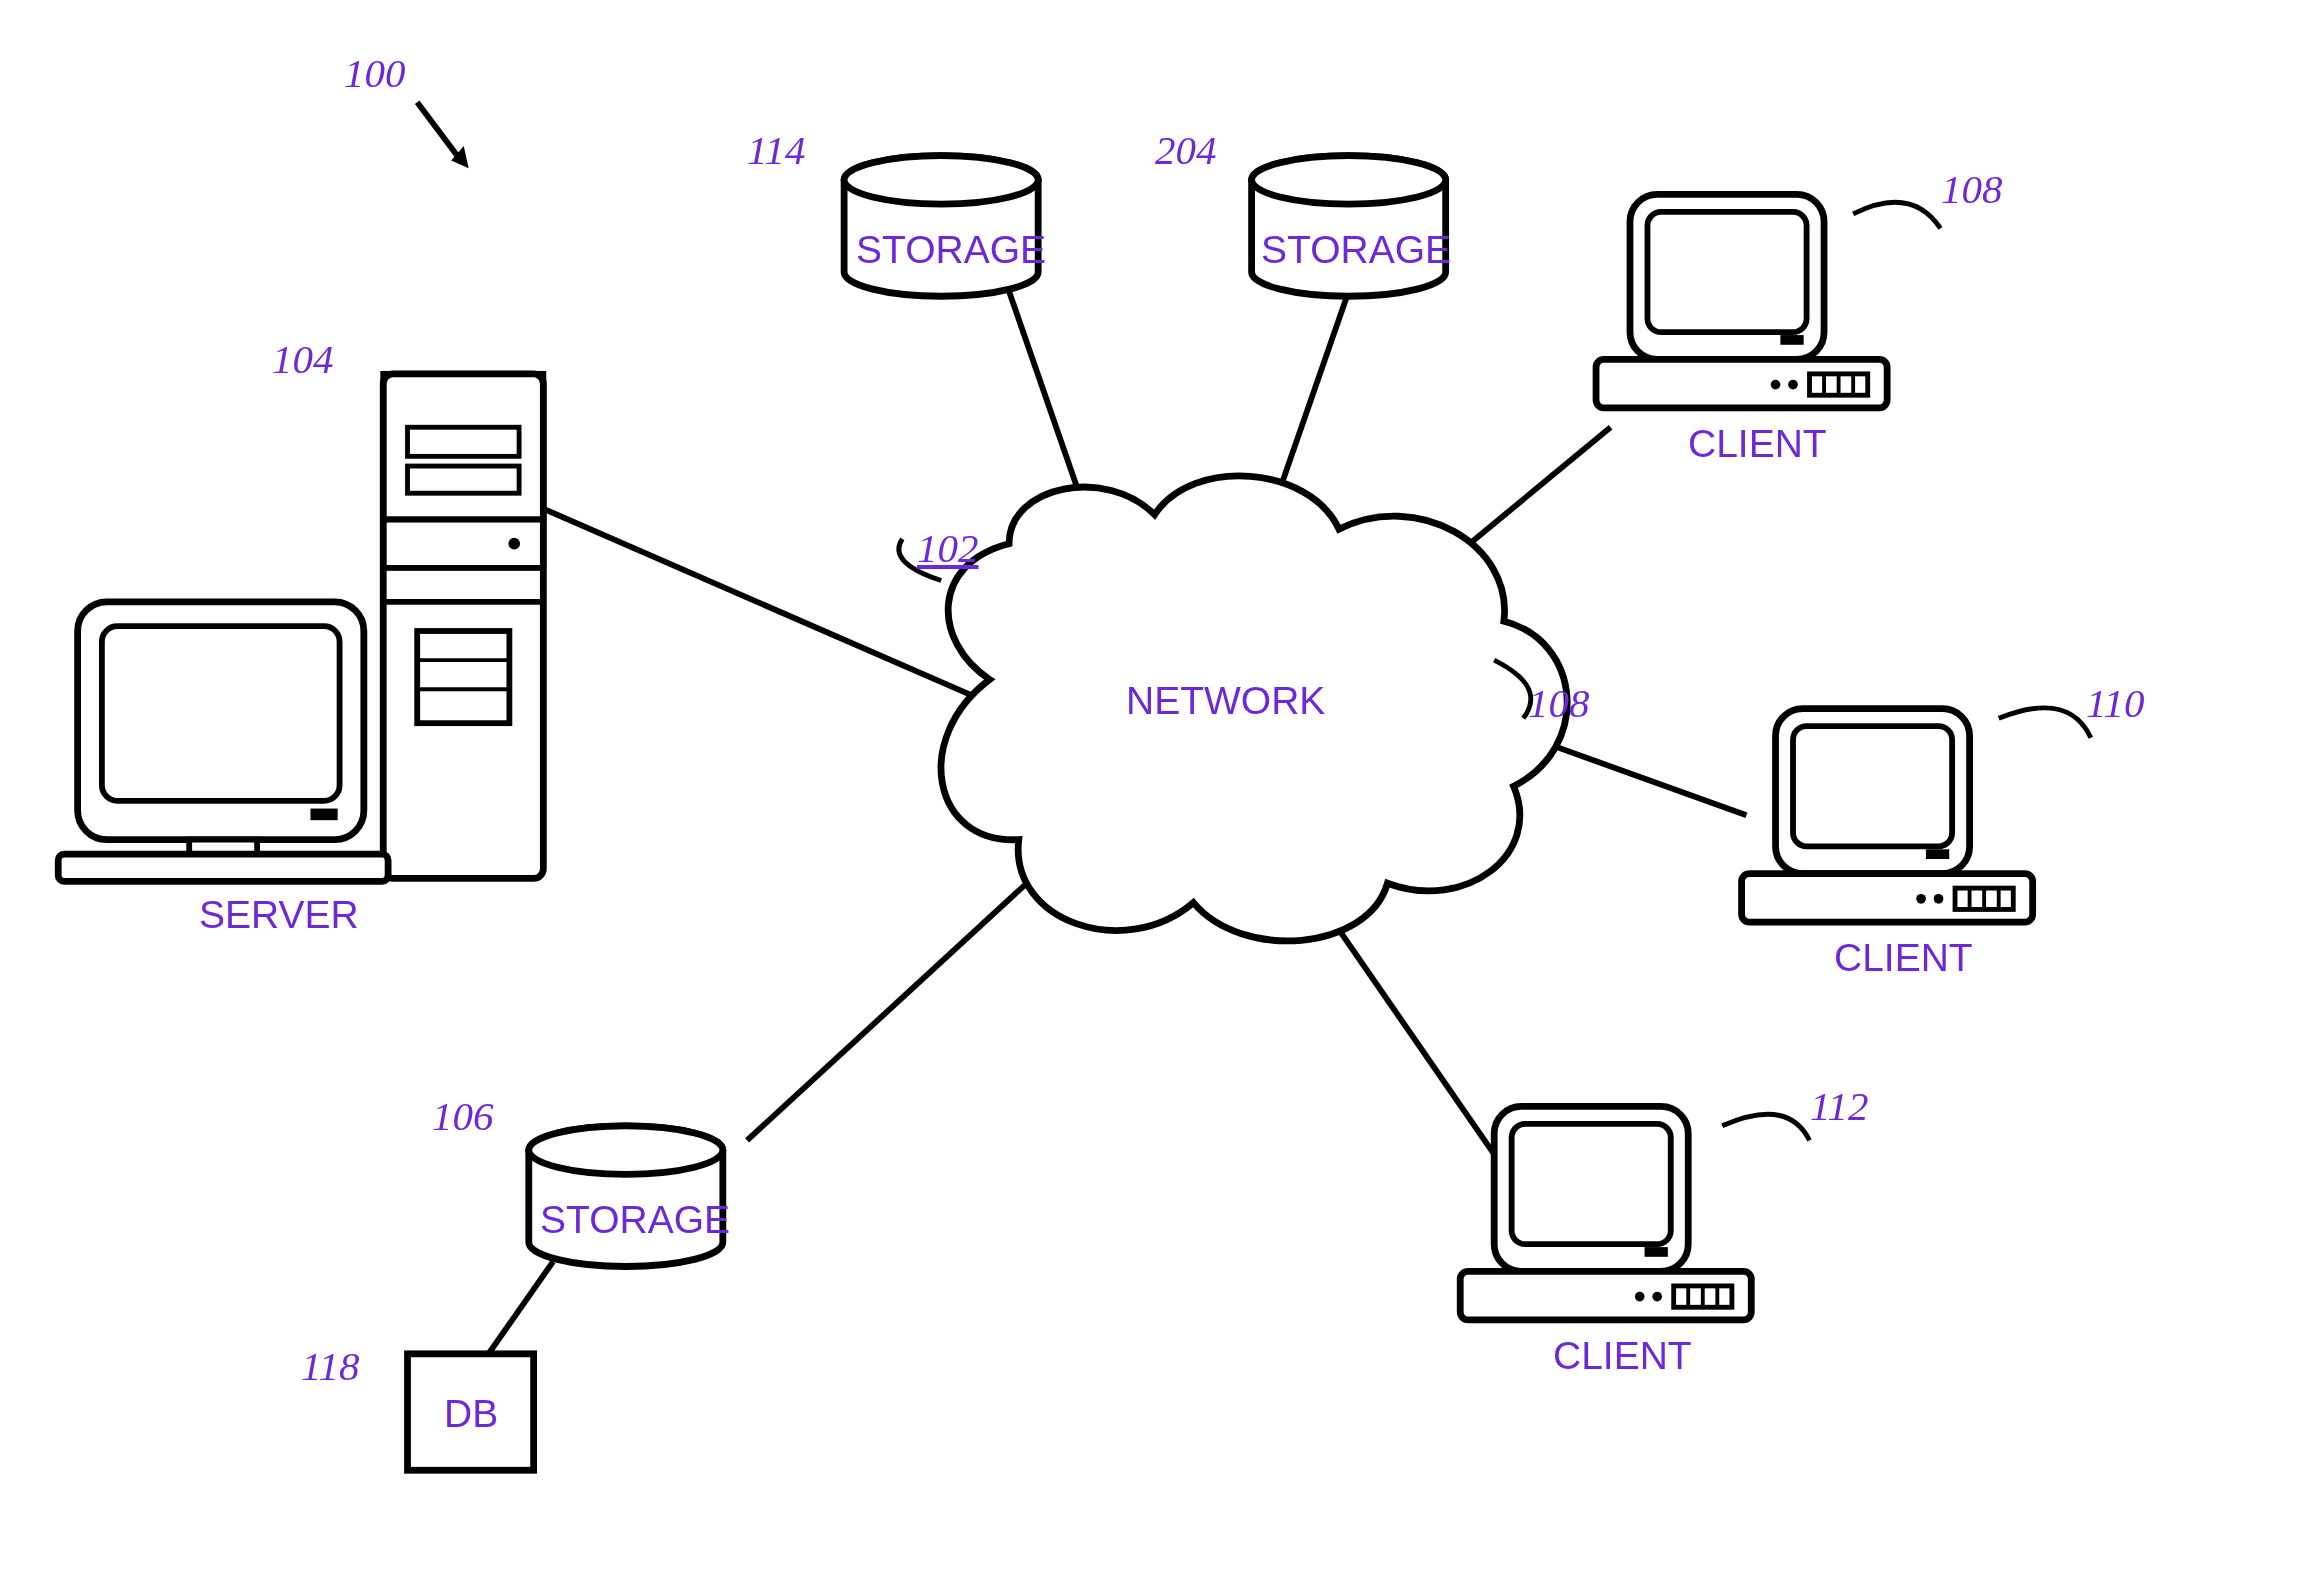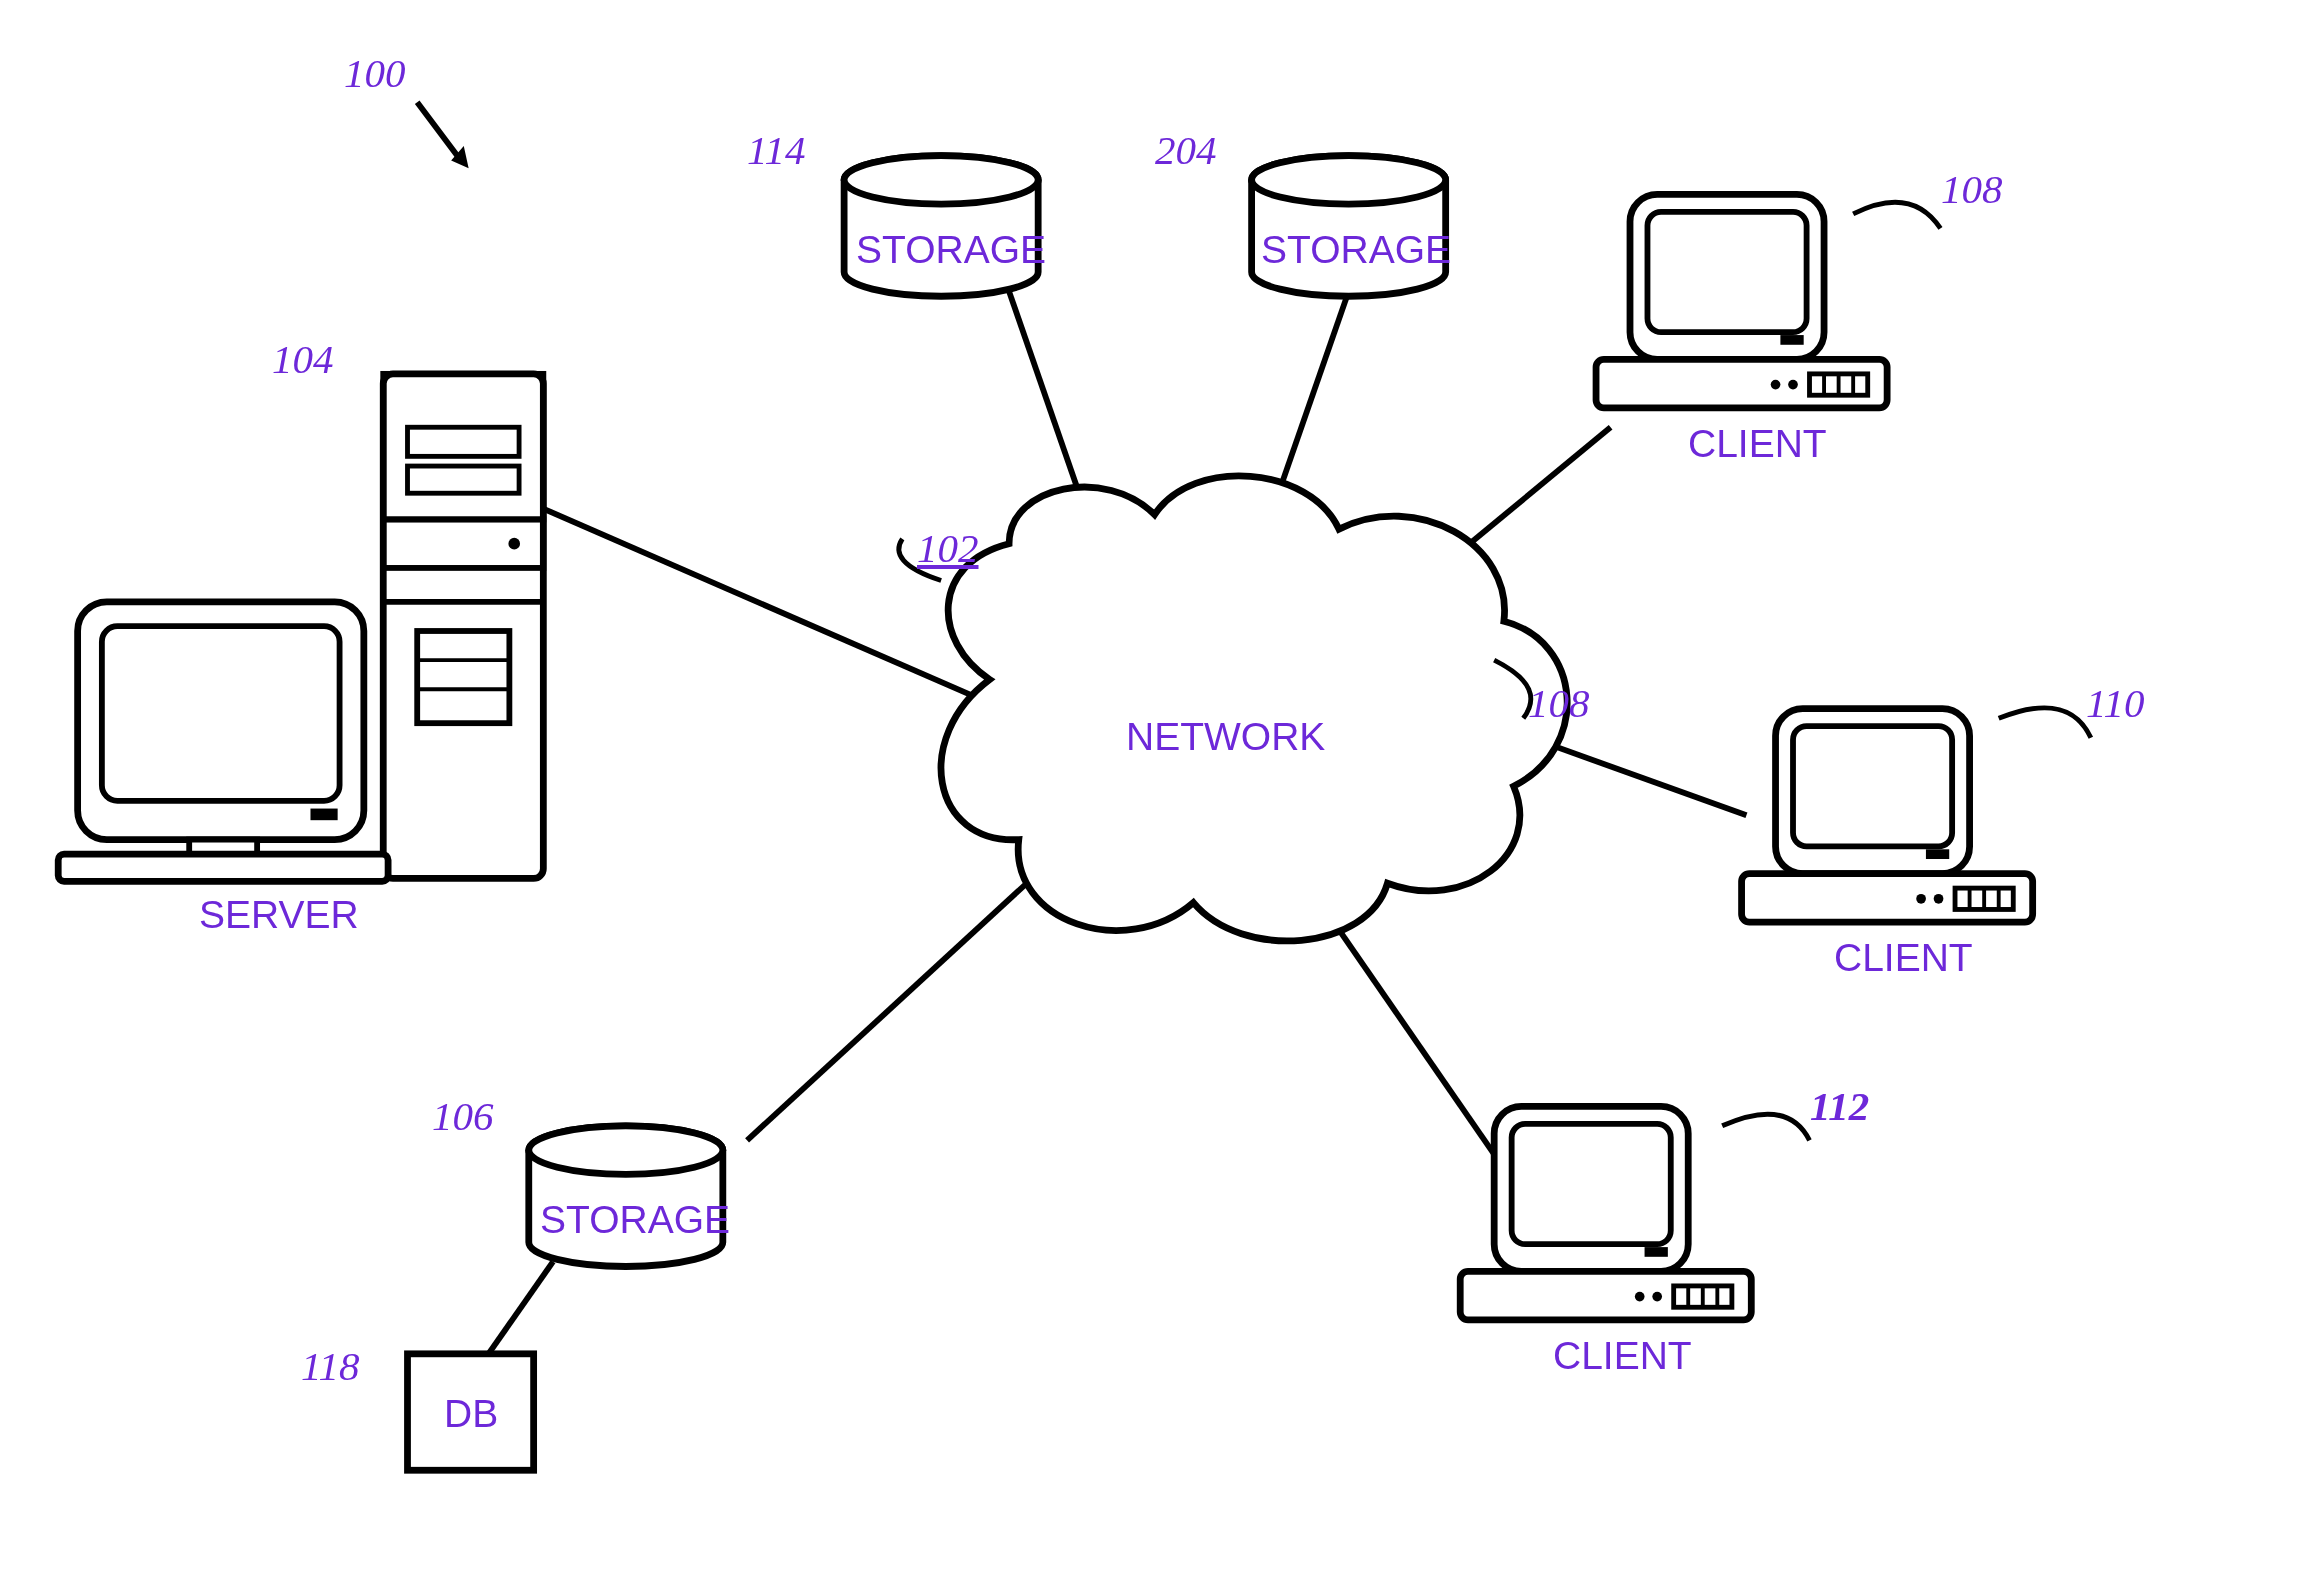--- a/index.html
+++ b/index.html
@@ -139,30 +139,30 @@
 <span class="label ref-num" style="left:747px; top:126px;font-style:italic;">114</span>
 <span class="label" style="left:856px; top:228px;">STORAGE</span>
 
 <span class="label ref-num" style="left:1155px; top:126px;">204</span>
 <span class="label" style="left:1261px; top:228px;">STORAGE</span>
 
 <span class="label ref-num" style="left:272px; top:335px;text-align:center;">104</span>
 <span class="label" style="left:199px; top:893px;">SERVER</span>
 
 <span class="label ref-num underline" style="left:917px; top:524px;">102</span>
-<span class="label" style="left:1126px; top:679px;margin-top:36px;">NETWORK</span>
+<span class="label" style="left:1126px; top:679px;">NETWORK</span>
 <span class="label ref-num" style="left:1528px; top:679px;">108</span>
 
 <span class="label ref-num" style="left:1941px; top:165px;">108</span>
 <span class="label" style="left:1688px; top:422px;">CLIENT</span>
 
 <span class="label ref-num" style="left:2086px; top:679px;">110</span>
 <span class="label" style="left:1834px; top:936px;">CLIENT</span>
 
-<span class="label ref-num" style="left:1810px; top:1082px;font-weight:bold;">112</span>
+<span class="label ref-num" style="left:1810px; top:1082px;">112</span>
 <span class="label" style="left:1553px; top:1334px;">CLIENT</span>
 
 <span class="label ref-num" style="left:432px; top:1092px;">106</span>
 <span class="label" style="left:540px; top:1198px;">STORAGE</span>
 
 <span class="label ref-num" style="left:301px; top:1334px;margin-top:8px;">118</span>
 <span class="label" style="left:444px; top:1392px;">DB</span>
 
 
 </body></html>

